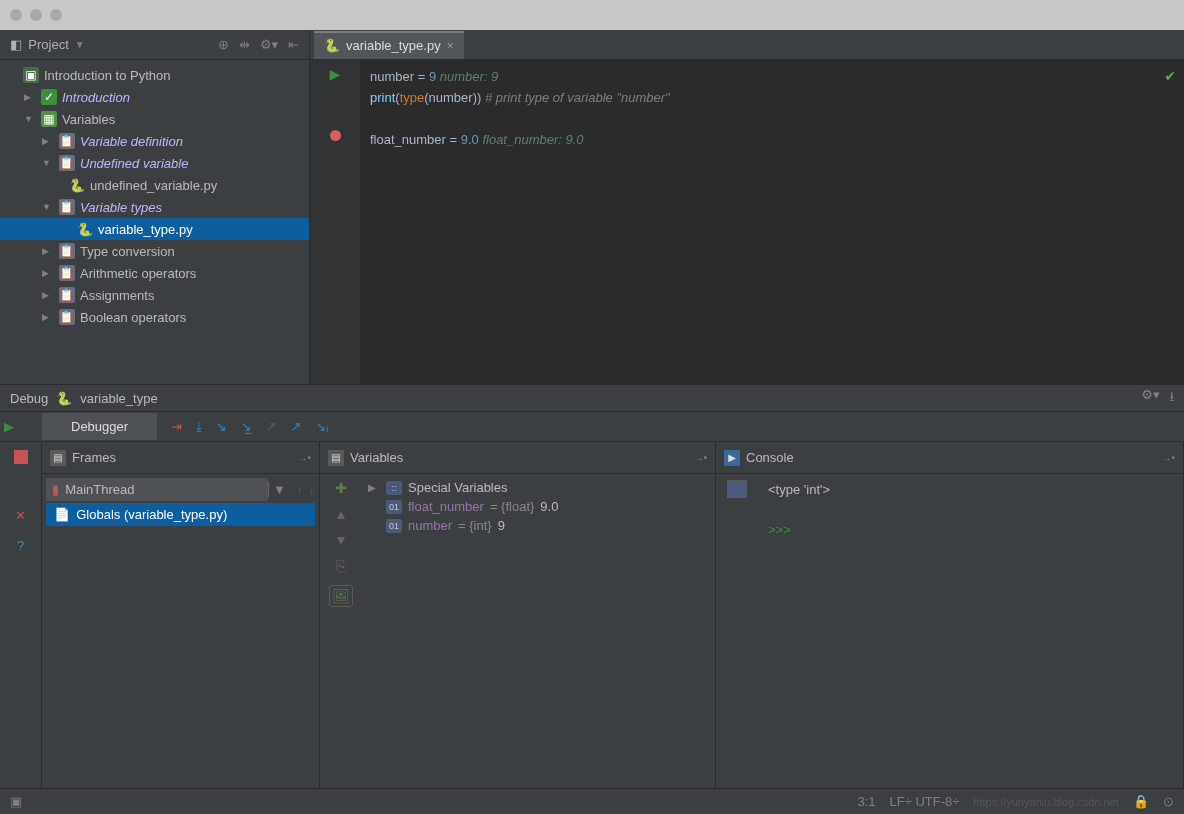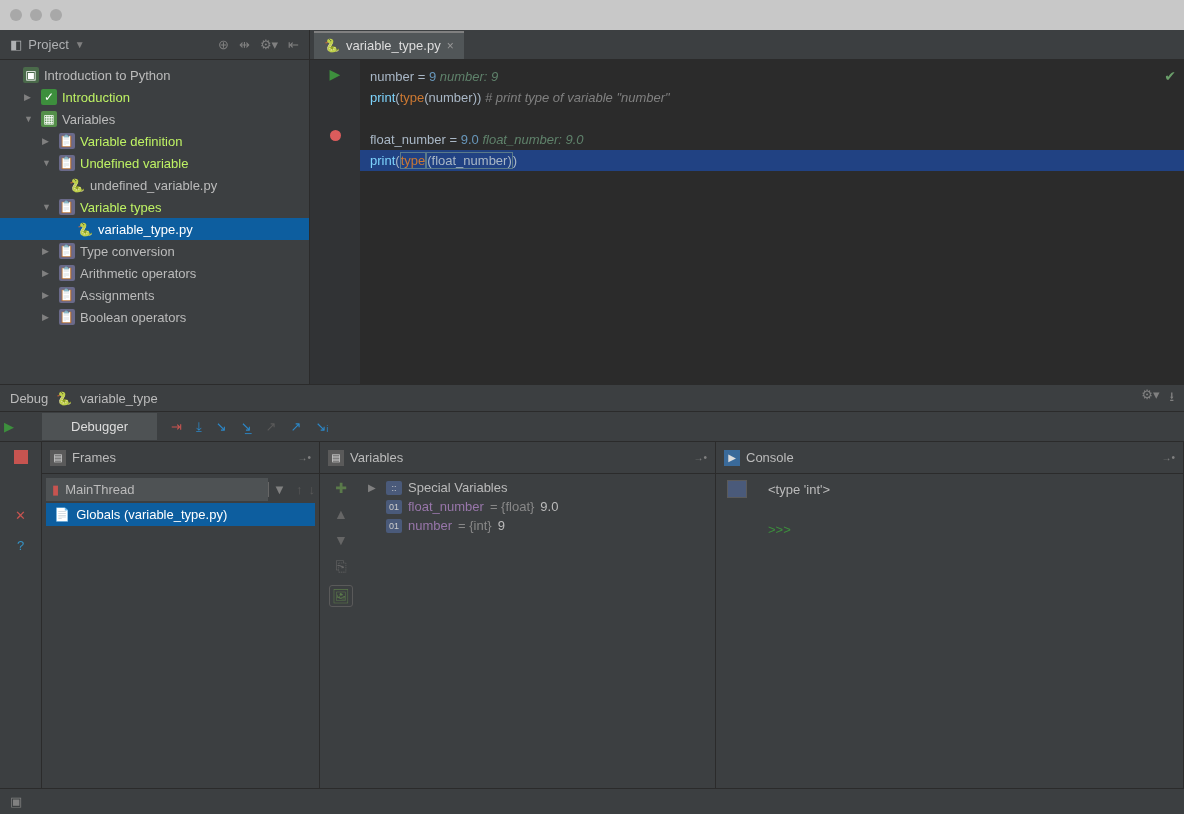--- a/index.html
+++ b/index.html
@@ -16,21 +16,21 @@
 .tree-row { display:flex; align-items:center; padding:3px 6px; gap:5px; white-space:nowrap; cursor:pointer; }
 .tree-row.sel { background:#0d5e9f; color:#fff; }
 .tr-arrow { width:12px; font-size:9px; color:#808080; }
 .tr-icon { width:16px; height:16px; display:inline-flex; align-items:center; justify-content:center; font-size:12px; }
 .ic-folder { background:#4a6a4a; color:#fff; border-radius:2px; }
 .ic-check { background:#3d8f3d; color:#fff; border-radius:2px; }
 .ic-lesson { background:#548f4a; color:#fff; border-radius:2px; }
 .ic-clip { background:#6a6a8a; color:#fff; border-radius:2px; }
 .ic-py { color:#f0c674; position:relative; }
 .ic-py::before { content:'🐍'; font-size:13px; }
-.green-text { color:#bef264; }
+.green-text { color:#c4b5fd;font-style:italic; }
 .editor-area { flex:1; display:flex; flex-direction:column; background:#2b2b2b; }
 .tabs { height:30px; display:flex; align-items:center; background:#3c3f41; border-bottom:1px solid #2b2b2b; padding-left:4px; }
 .tab { display:flex; align-items:center; gap:6px; padding:5px 10px; background:#515658; border-top:2px solid #808080; color:#ddd; }
 .tab-close { color:#999; font-size:12px; cursor:pointer; }
 .code-area { flex:1; display:flex; }
 .gutter { width:50px; background:#313335; display:flex; flex-direction:column; align-items:center; padding-top:6px; gap:4px; }
 .run-arrow { color:#3d8f3d; font-size:14px; margin-bottom:44px; }
 .breakpoint { width:11px; height:11px; border-radius:50%; background:#db5c5c; }
 .code { flex:1; padding:6px 10px; font-family:Menlo,Consolas,monospace; font-size:13px; line-height:21px; color:#a9b7c6; position:relative; }
 .kw { color:#cc7832; }
@@ -189,21 +189,20 @@
       <div class="gutter">
         <span class="run-arrow">▶</span>
         <span class="breakpoint"></span>
       </div>
       <div class="code">
         <span class="check-mark">✔</span>
 <span class="id">number</span><span> = </span><span class="num">9</span><span class="hint">   number: 9</span><br>
 <span class="fn">print</span><span>(</span><span class="kw">type</span><span>(number))</span><span class="cm">   # print type of variable "number"</span><br>
 <br>
 <span class="id">float_number</span><span> = </span><span class="num">9.0</span><span class="hint">   float_number: 9.0</span><br>
-<span class="line-hl"><span class="fn">print</span><span>(</span><span class="kw tk-box">type</span><span class="tk-box">(float_number)</span><span>)</span></span>
       </div>
     </div>
   </div>
 </div>
 
 <div class="debug-header">
   <span>Debug</span>
   <span class="tr-icon ic-py"></span>
   <span>variable_type</span>
   <span class="dh-right">
@@ -319,13 +318,20 @@
         <div>&lt;type 'int'&gt;</div>
         <br>
         <div class="con-prompt">&gt;&gt;&gt;</div>
       </div>
     </div>
   </div>
 </div>
 
 <div class="status-bar">
   <span>▣</span>
+  <span class="sb-right">
+    <span>3:1</span>
+    <span>LF÷  UTF-8÷</span>
+    <span class="watermark">https://yunyaniu.blog.csdn.net</span>
+    <span>🔒</span>
+    <span>⊙</span>
+  </span>
 </div>
 
 </body></html>

